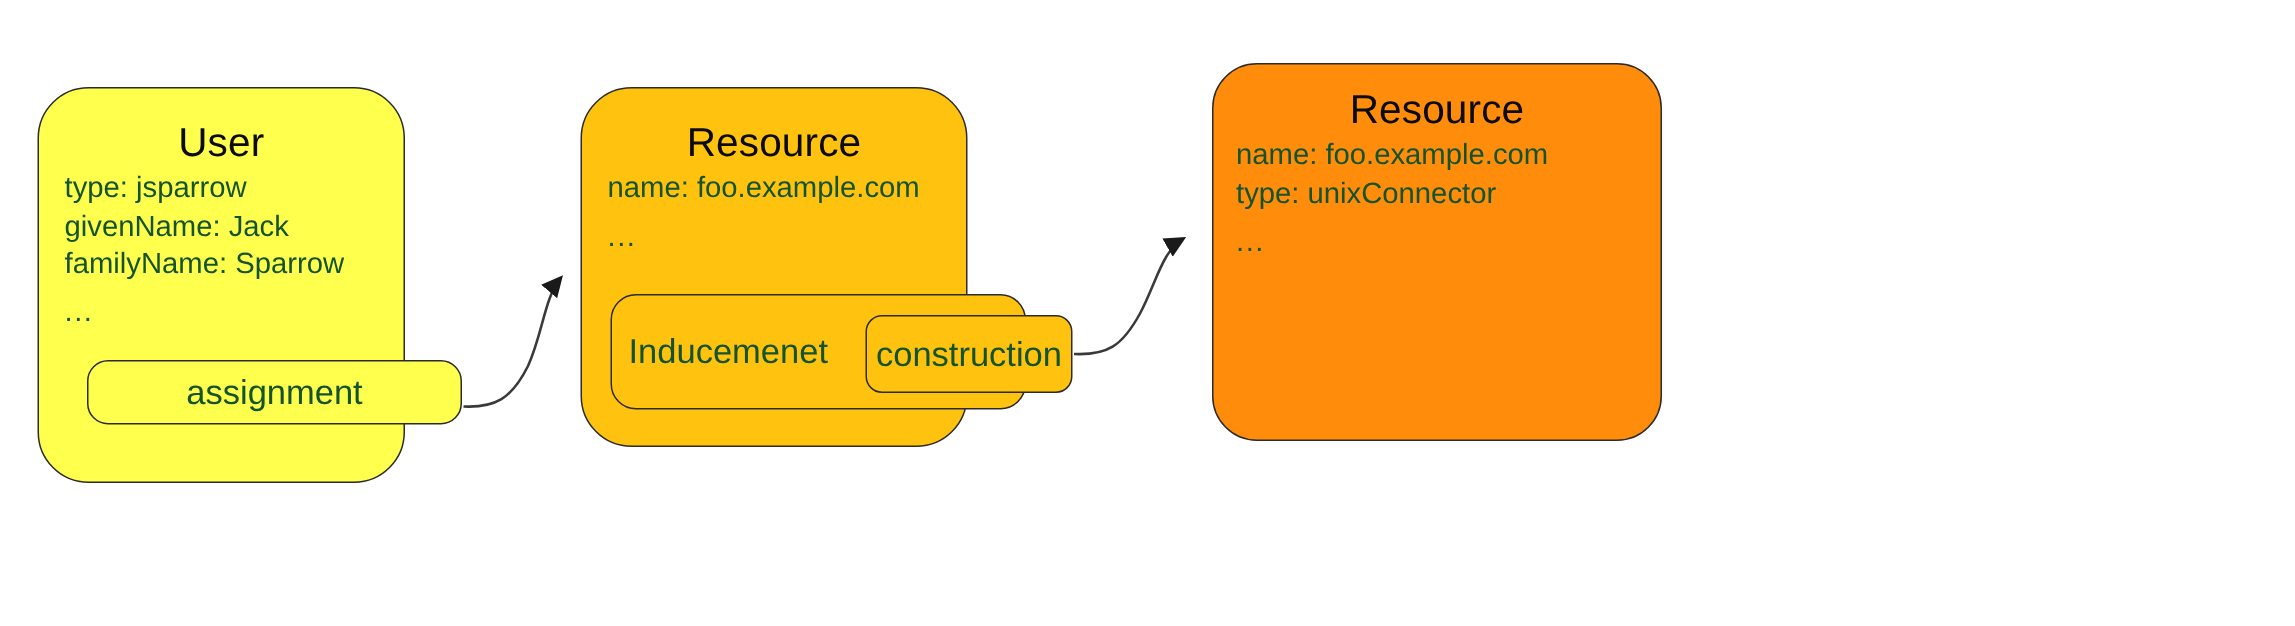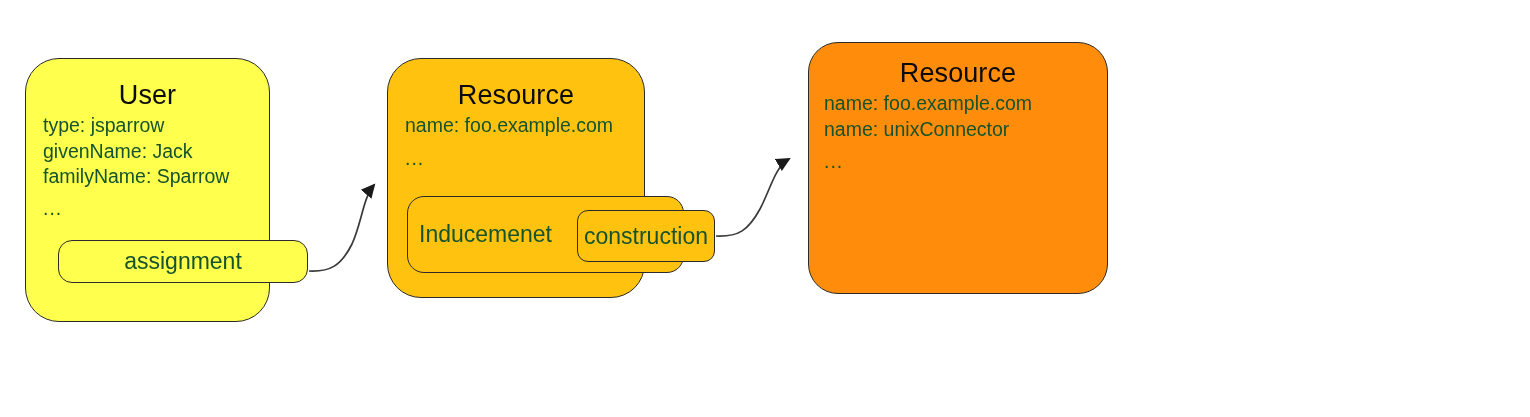--- a/index.html
+++ b/index.html
@@ -139,21 +139,21 @@
     <span>Inducemenet</span>
   </div>
   <div class="subnode construction">
     <span>construction</span>
   </div>
 
   <div class="node resource">
     <div class="node-title">Resource</div>
     <div class="node-body">
       <span class="row">name: foo.example.com</span>
-      <span class="row">name: unixConnector</span>
+      <span class="row">type: unixConnector</span>
       <span class="ellipsis">...</span>
     </div>
   </div>
 
   <svg id="arrows" viewBox="0 0 1530 417">
     <defs>
       <marker id="arrowhead" markerWidth="9" markerHeight="9" refX="7.2" refY="4.5" orient="auto" markerUnits="strokeWidth">
         <path d="M0,0.4 L8.4,4.5 L0,8.6 Z" fill="#1a1a1a"></path>
       </marker>
     </defs>

